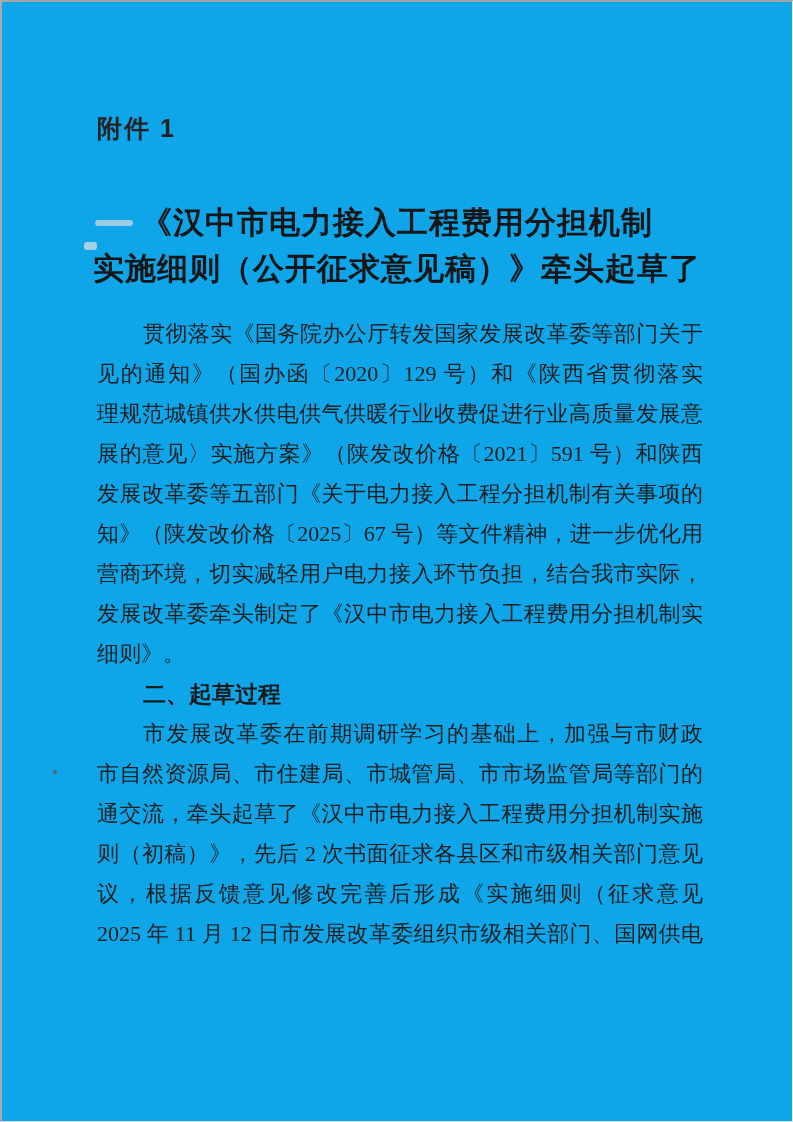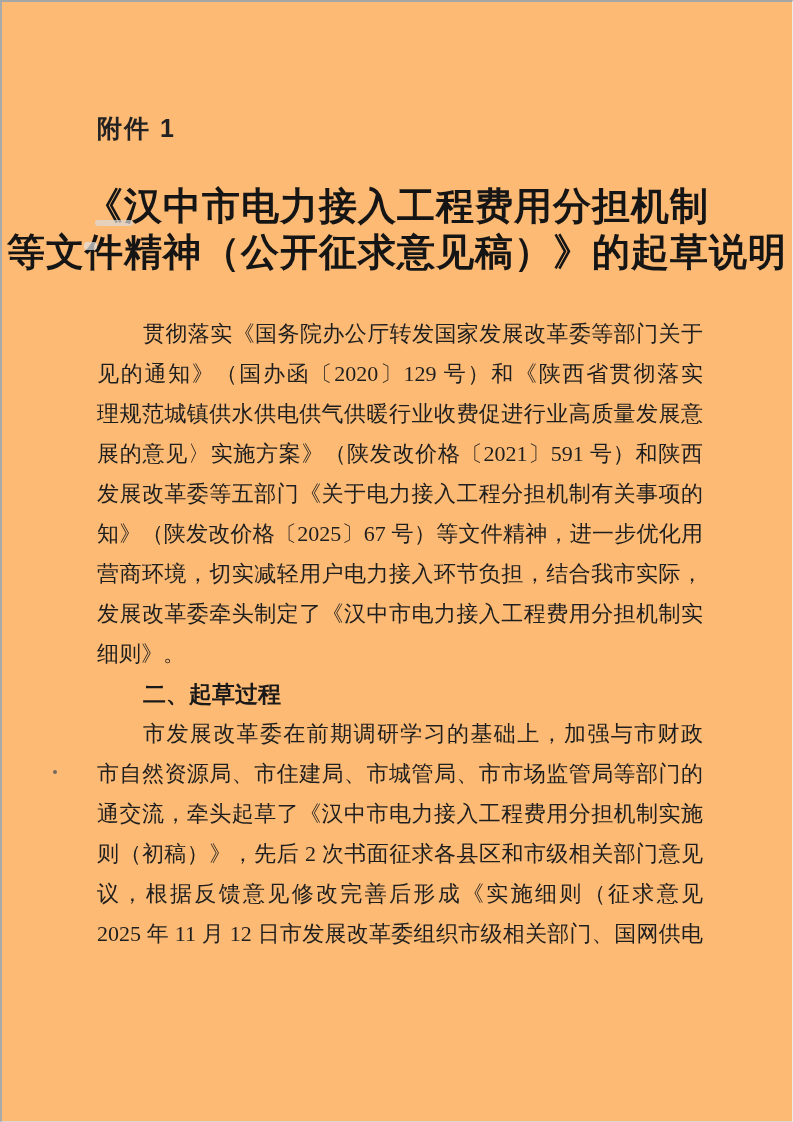--- a/index.html
+++ b/index.html
@@ -1,47 +1,47 @@
 <!DOCTYPE html>
 <html lang="zh"><head>
 <meta charset="utf-8">
 <style>
   html, body { margin: 0; padding: 0; background: #ffffff; }
   .page {
     position: relative;
     width: 793px;
     height: 1122px;
     box-sizing: border-box;
-    background: #fdba74;
+    background: #0ea5e9;
     border-top: 2px solid #a6a6a6;
     border-left: 2px solid #a9a9a9;
     border-right: 1px solid #ececec;
     border-bottom: 1px solid #d8d8d8;
     overflow: hidden;
     color: #1c1c1c;
   }
   .attachment-label {
     position: absolute;
     left: 95px;
     top: 110px;
     font-family: "Liberation Sans", "DejaVu Sans", sans-serif;
     font-weight: 600;
     font-size: 25px;
     letter-spacing: 2px;
     color: #222;
   }
   .doc-title {
     position: absolute;
-    top: 181px;
+    top: 198px;
     left: 0;
     right: 0;
     text-align: center;
     font-family: "Liberation Serif", "DejaVu Serif", serif;
     font-weight: bold;
-    font-size: 38px;
+    font-size: 31px;
     line-height: 46px;
     letter-spacing: 1px;
     color: #151515;
   }
   .content {
     position: absolute;
     left: 95px;
     top: 312px;
     width: 606px;
   }
@@ -102,21 +102,21 @@
 </style>
 </head>
 <body>
 
 <div class="page">
 
   <div class="attachment-label">附件 1</div>
 
   <div class="doc-title">
     <div>《汉中市电力接入工程费用分担机制</div>
-    <div>等文件精神（公开征求意见稿）》的起草说明</div>
+    <div>实施细则（公开征求意见稿）》牵头起草了</div>
   </div>
 
   <div class="content">
     <div class="line indent">贯彻落实《国务院办公厅转发国家发展改革委等部门关于清</div>
     <div class="line">见的通知》（国办函〔2020〕129 号）和《陕西省贯彻落实〈关</div>
     <div class="line">理规范城镇供水供电供气供暖行业收费促进行业高质量发展意</div>
     <div class="line">展的意见〉实施方案》（陕发改价格〔2021〕591 号）和陕西省</div>
     <div class="line">发展改革委等五部门《关于电力接入工程分担机制有关事项的通</div>
     <div class="line">知》（陕发改价格〔2025〕67 号）等文件精神，进一步优化用电</div>
     <div class="line">营商环境，切实减轻用户电力接入环节负担，结合我市实际，市</div>

